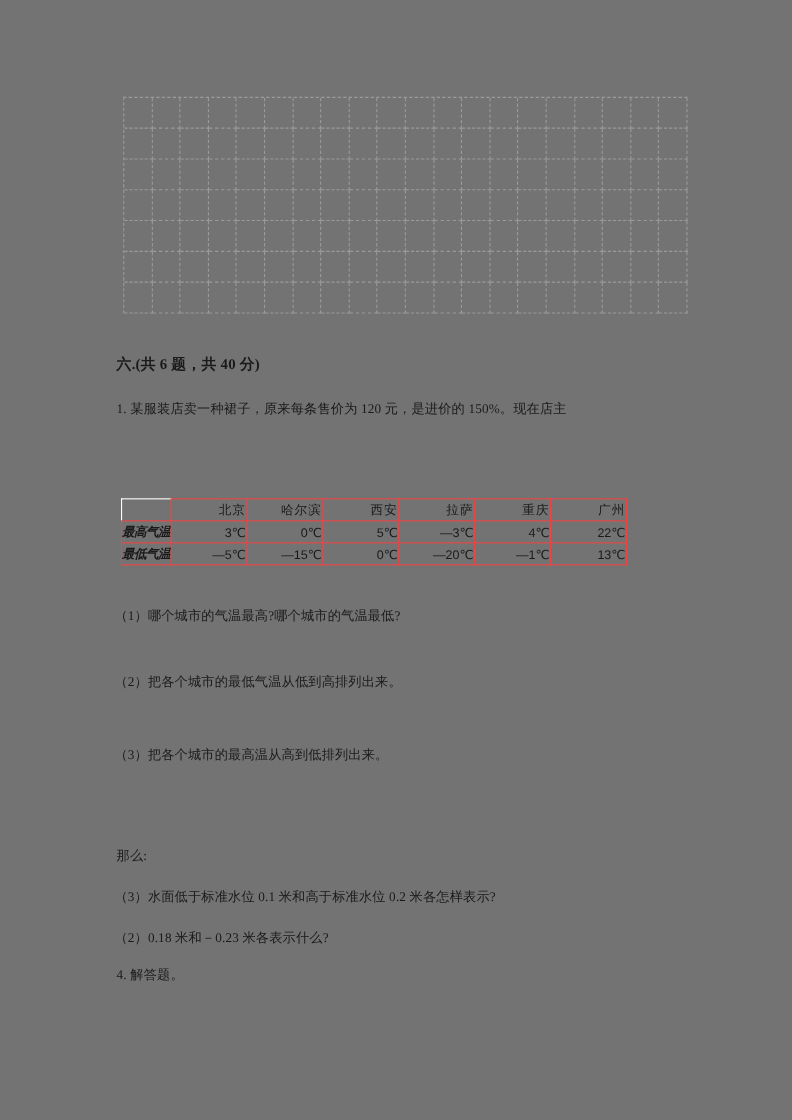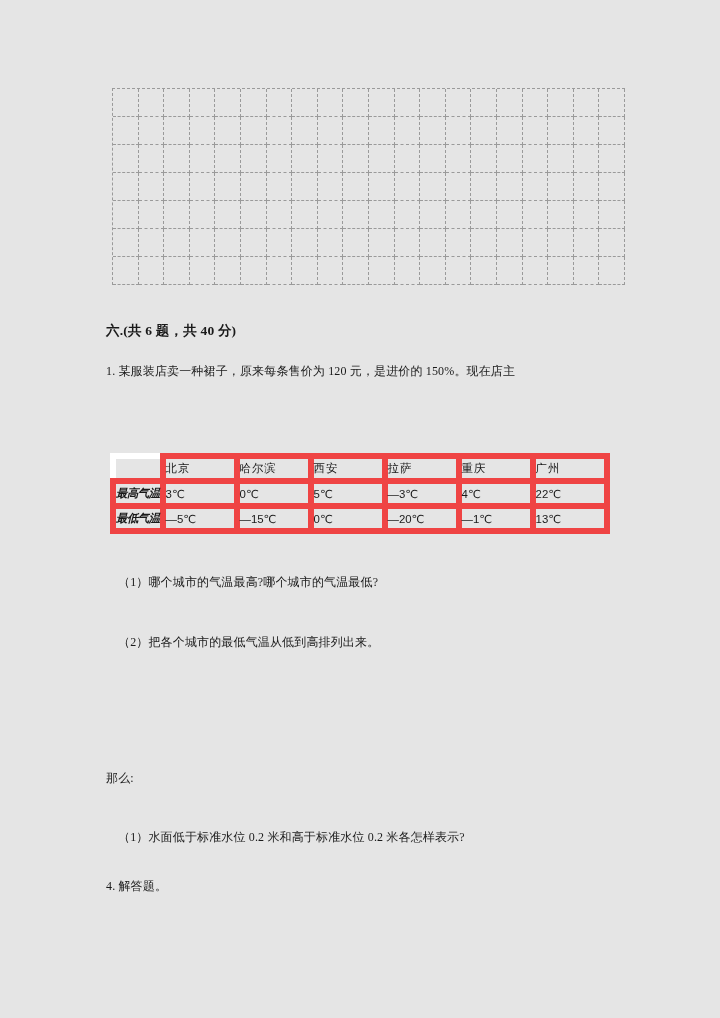--- a/index.html
+++ b/index.html
@@ -14,21 +14,21 @@
     font-family: "Liberation Serif", "DejaVu Serif", serif;
     color: #1a1a1a;
     overflow: hidden;
   }
 
   .page {
     position: absolute;
     left: 0; top: 0;
     width: 720px;
     height: 1018px;
-    background: #e5e5e5;
+    background: #737373;
   }
 
   
   .work-grid {
     position: absolute;
     left: 112px;
     top: 88px;
     width: 513px;
     height: 197px;
     display: grid;
@@ -57,38 +57,37 @@
 
   .qline {
     position: absolute;
     left: 106px;
     font-size: 12px;
     line-height: 19px;
     letter-spacing: 0.15px;
     white-space: nowrap;
   }
   .qline.indent {
-    left: 118px;
-    margin-top: 22px;
+    left: 104px;
   }
 
   
   .temp-table-wrap {
     position: absolute;
     left: 110px;
     top: 453px;
   }
   table.temp-table {
     border-collapse: collapse;
     font-size: 11.4px;
     font-family: "Liberation Sans", "DejaVu Sans", sans-serif;
   }
   table.temp-table td, table.temp-table th {
-    border: 6px solid #ef4444;
-    text-align: left;
+    border: 1px solid #ef4444;
+    text-align: right;
     vertical-align: middle;
     padding: 0;
     height: 19px;
     font-weight: normal;
     white-space: nowrap;
   }
   table.temp-table td.rowhead,
   table.temp-table th.corner {
     width: 40px;
     font-weight: bold;
@@ -291,19 +290,21 @@
           <td class="val">—20℃</td>
           <td class="val">—1℃</td>
           <td class="val">13℃</td>
         </tr>
       </tbody>
     </table>
   </div>
 
   <div class="qline indent" style="top:551px">（1）哪个城市的气温最高?哪个城市的气温最低?</div>
   <div class="qline indent" style="top:611px">（2）把各个城市的最低气温从低到高排列出来。</div>
+  <div class="qline indent" style="top:677px">（3）把各个城市的最高温从高到低排列出来。</div>
 
   <div class="qline" style="top:769px">那么:</div>
-  <div class="qline indent" style="top:806px">（1）水面低于标准水位 0.2 米和高于标准水位 0.2 米各怎样表示?</div>
+  <div class="qline indent" style="top:806px">（3）水面低于标准水位 0.1 米和高于标准水位 0.2 米各怎样表示?</div>
+  <div class="qline indent" style="top:843px">（2）0.18 米和－0.23 米各表示什么?</div>
 
   <div class="qline" style="top:877px">4. 解答题。</div>
 
 </div>
 
 </body></html>

